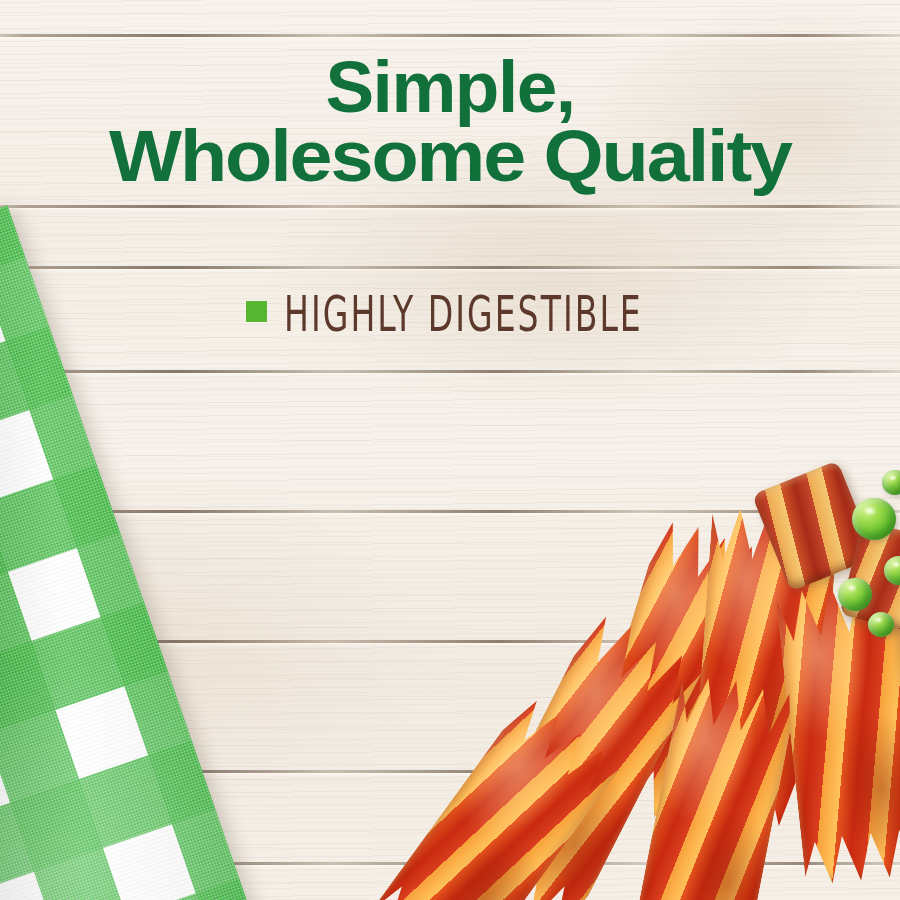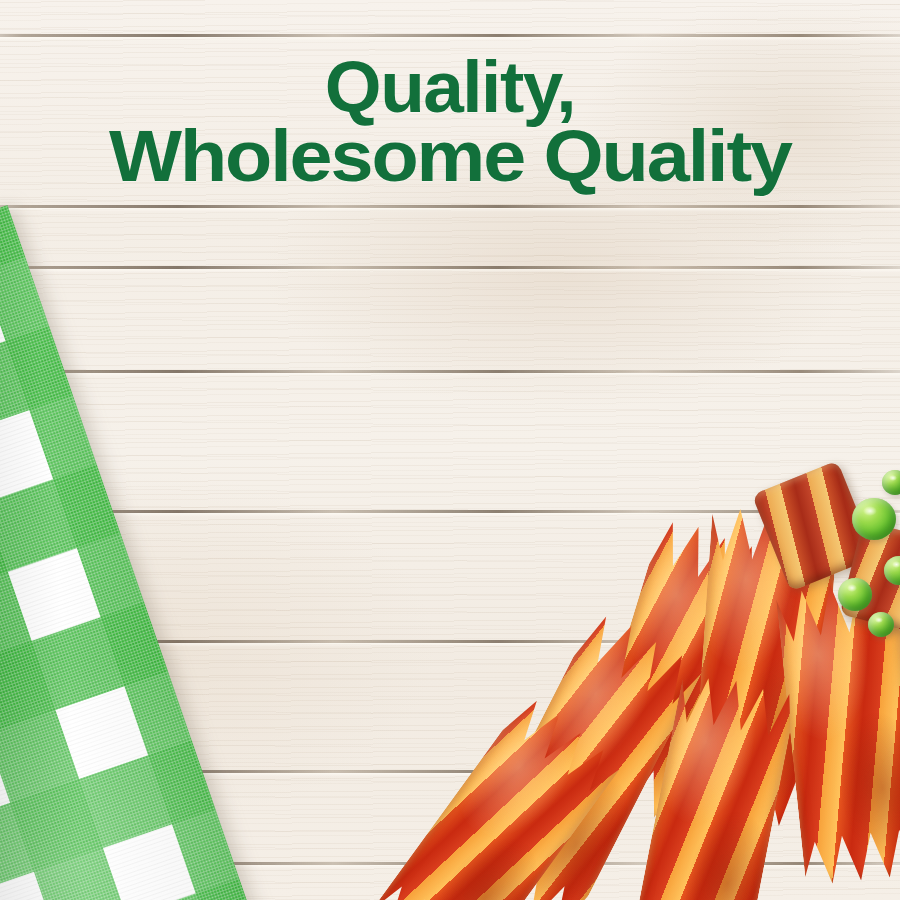--- a/index.html
+++ b/index.html
@@ -271,26 +271,30 @@
 
   <div class="cloth-clip">
     <div class="cloth-wrap">
       <div class="cloth"></div>
       <div class="weave"></div>
       <div class="folds"></div>
     </div>
   </div>
 
   <h1 class="headline">
-    <span class="hl-line1">Quality,</span>
+    <span class="hl-line1">Simple,</span>
     <span class="hl-line2">Wholesome Quality</span>
   </h1>
 
   <ul class="bullets" style="list-style:none;">
 
+    <li class="bullet-block b1">
+      <span class="sq"></span>
+      <div class="btext">HIGHLY DIGESTIBLE</div>
+    </li>
 
     <div class="sp1"></div>
 
 
     <div class="sp2"></div>
 
   </ul>
 
   <div class="pea" style="left:852px; top:498px; width:44px; height:42px;"></div>
   <div class="pea" style="left:838px; top:578px; width:34px; height:33px;"></div>

